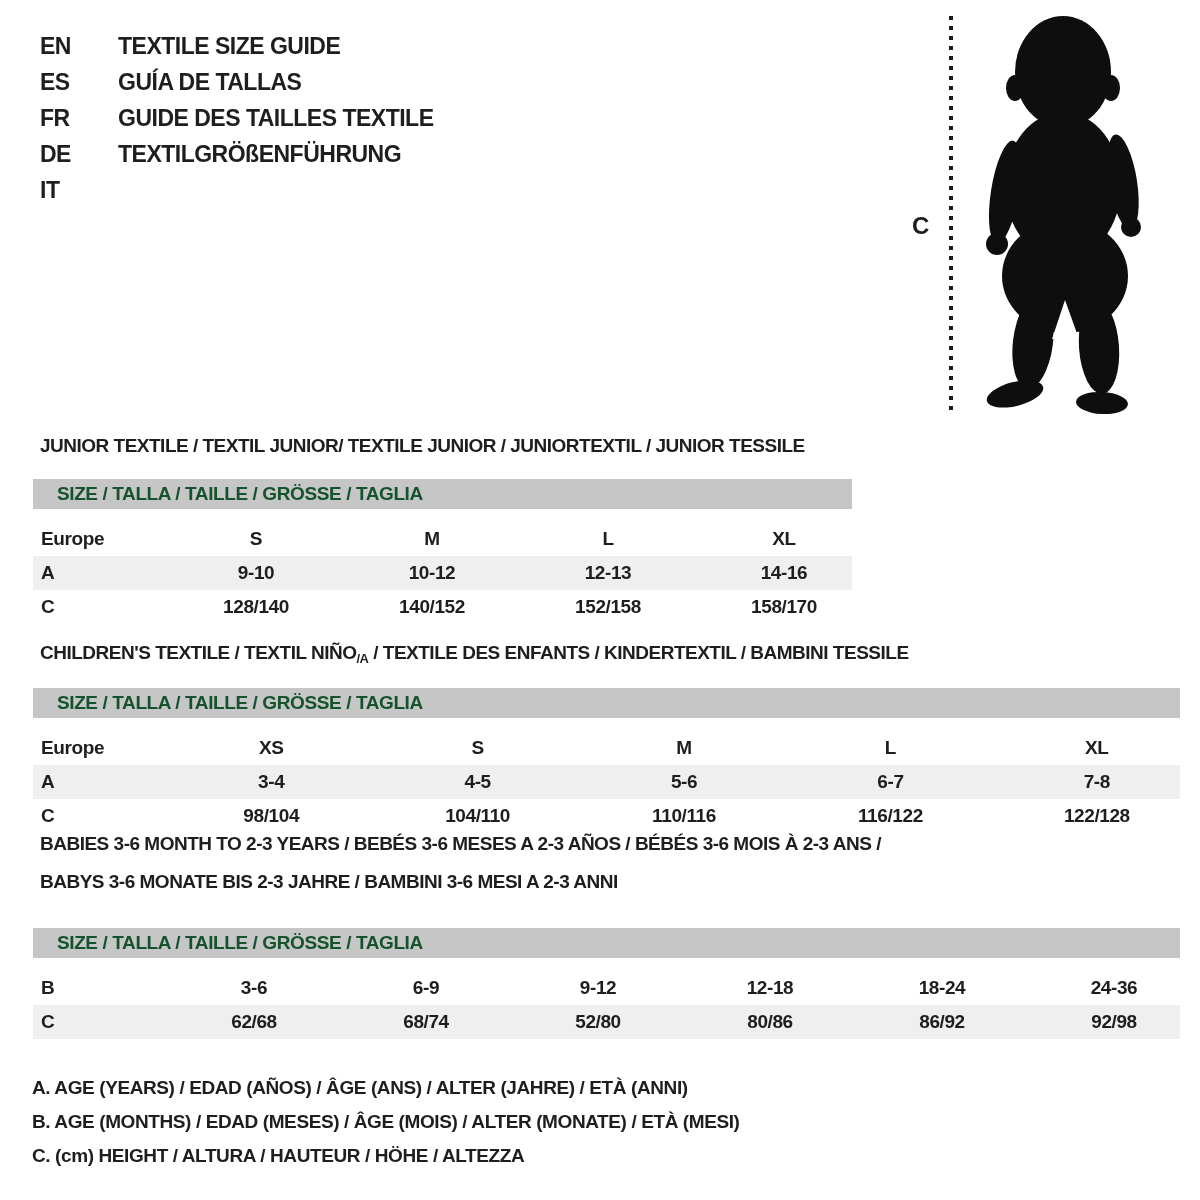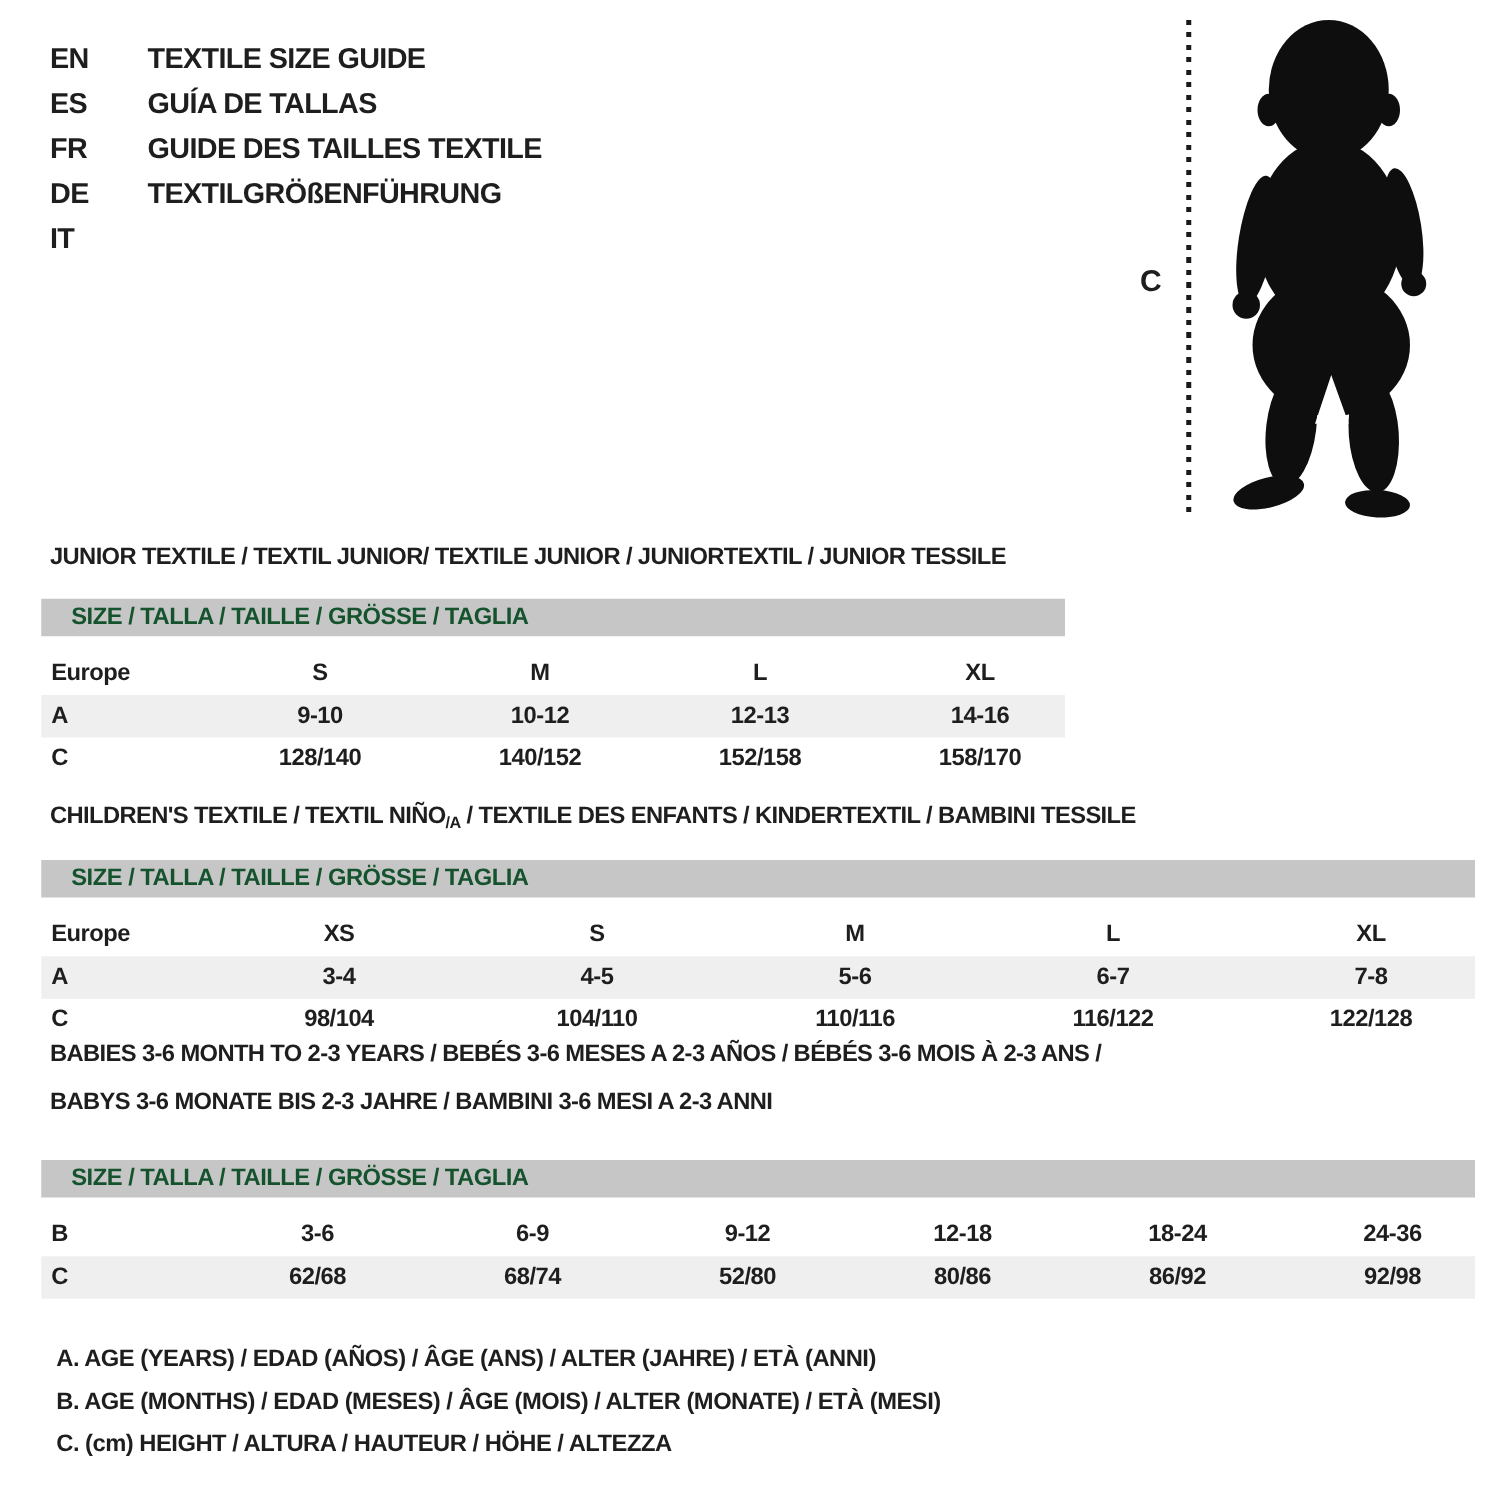--- a/index.html
+++ b/index.html
@@ -30,21 +30,21 @@
   .band { height:30px; line-height:30px; background:#c6c6c6; padding-left:24px; font-size:19px; color:#14532d; margin-bottom:13px; }
   .trow { display:flex; height:34px; line-height:34px; font-size:19px;gap:40px; }
   .trow.alt { background:#efefef; }
   .tlabel { width:115px; padding-left:8px; }
   .tcell { flex:1; text-align:center; }
   .t-junior { left:33px; top:479px; width:819px; }
   .t-children { left:33px; top:688px; width:1147px; }
   .t-babies { left:33px; top:928px; width:1147px; }
 
   
-  .legend { left:45px; top:1071px; font-size:19px; font-weight:700; letter-spacing:-0.4px; line-height:34px; }
+  .legend { left:32px; top:1071px; font-size:19px; font-weight:700; letter-spacing:-0.4px; line-height:34px; }
 </style>
 </head>
 <body>
 
 <div class="abs lang-block">
   <div class="lang-row">
     <span class="lang-code">EN</span>
     <span class="lang-label">TEXTILE SIZE GUIDE</span>
   </div>
   <div class="lang-row">

